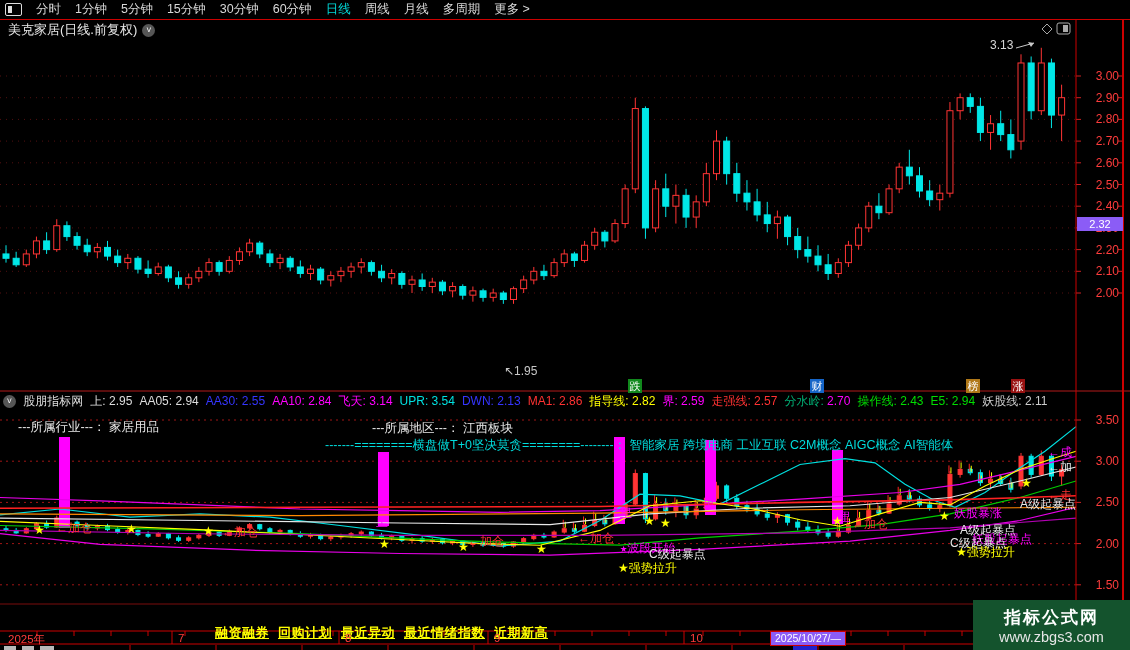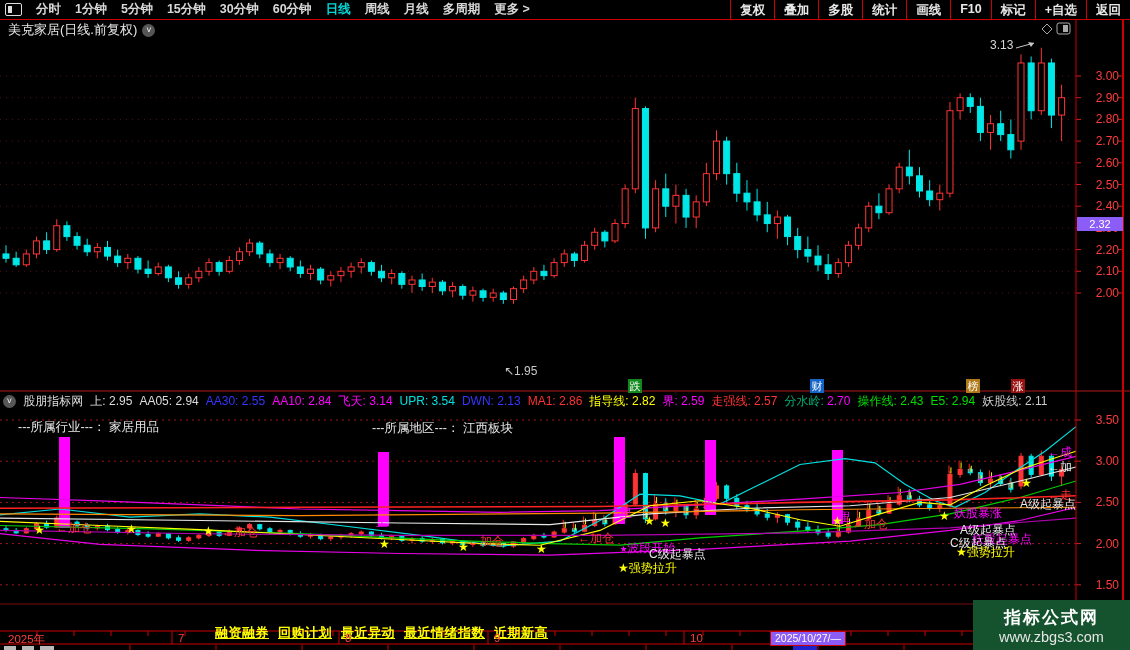--- a/index.html
+++ b/index.html
@@ -2,21 +2,21 @@
 <html><head>
 <meta charset="utf-8">
 <style>
   html,body{margin:0;padding:0;background:#000;width:1130px;height:650px;overflow:hidden;
     font-family:"Liberation Sans","DejaVu Sans",sans-serif;}
   #stage{position:relative;width:1130px;height:650px;background:#000;}
   #gfx{position:absolute;left:0;top:0;z-index:1;}
   .ov{position:absolute;z-index:2;white-space:nowrap;}
   
   #topbar{position:absolute;left:0;top:0;width:1130px;height:19px;border-bottom:1px solid #c00;
-    display:flex;align-items:center;z-index:3;background:#000;font-weight:bold;}
+    display:flex;align-items:center;z-index:3;background:#000;}
   #tb-left{display:flex;align-items:center;gap:14px;padding-left:5px;flex:1;}
   #tb-left .tbi{font-size:12.5px;color:#d8d8d8;cursor:default;}
   #tb-left .tbi.active{color:#00d8d8;}
   #tb-right{display:flex;align-items:stretch;height:19px;}
   #tb-right .tbr{font-size:12.5px;color:#e8e8e8;border-left:1px solid #c00;padding:2px 9px 0 9px;}
   .winicon{position:relative;display:inline-block;width:15px;height:11px;border:1px solid #ddd;border-radius:2px;}
   .winicon i{position:absolute;left:2px;top:2px;width:4px;height:7px;background:#ddd;}
   .chev{display:inline-block;width:13px;height:13px;border-radius:50%;background:#565656;color:#fff;
     font-size:9px;line-height:12px;text-align:center;vertical-align:middle;margin-left:5px;}
   #title-row{left:8px;top:21px;font-size:13px;color:#e8e8e8;}
@@ -691,47 +691,37 @@
         <span class="tbi">5分钟</span>
         <span class="tbi">15分钟</span>
         <span class="tbi">30分钟</span>
         <span class="tbi">60分钟</span>
         <span class="tbi active">日线</span>
         <span class="tbi">周线</span>
         <span class="tbi">月线</span>
         <span class="tbi">多周期</span>
         <span class="tbi">更多 &gt;</span>
       </div>
-    <div id="tb-right">
-        <span class="tbr">复权</span>
-        <span class="tbr">叠加</span>
-        <span class="tbr">多股</span>
-        <span class="tbr">统计</span>
-        <span class="tbr">画线</span>
-        <span class="tbr">F10</span>
-        <span class="tbr">标记</span>
-        <span class="tbr">+自选</span>
-        <span class="tbr">返回</span>
-      </div>
   </div>
 
   <div class="ov" id="title-row">
     <span>美克家居(日线.前复权)</span><span class="chev">˅</span>
   </div>
 
   <div class="ov" id="hi-anno">3.13</div>
   <div class="ov" id="lo-anno">↖1.95</div>
   <div class="ov bluetag" id="price-tag">2.32</div>
 
   <div class="ov" id="ind-header">
     <span class="chev" style="margin:0 4px 0 0;">˅</span>
   <span class="hv"><span style="color: rgb(221, 221, 221);">股朋指标网</span></span><span class="hv"><span style="color: rgb(221, 221, 221);">上: </span><span style="color: rgb(221, 221, 221);">2.95</span></span><span class="hv"><span style="color: rgb(221, 221, 221);">AA05: </span><span style="color: rgb(221, 221, 221);">2.94</span></span><span class="hv"><span style="color: rgb(53, 53, 255);">AA30: </span><span style="color: rgb(53, 53, 255);">2.55</span></span><span class="hv"><span style="color: rgb(255, 0, 255);">AA10: </span><span style="color: rgb(255, 0, 255);">2.84</span></span><span class="hv"><span style="color: rgb(255, 0, 255);">飞天: </span><span style="color: rgb(255, 0, 255);">3.14</span></span><span class="hv"><span style="color: rgb(0, 224, 224);">UPR: </span><span style="color: rgb(0, 224, 224);">3.54</span></span><span class="hv"><span style="color: rgb(53, 53, 255);">DWN: </span><span style="color: rgb(53, 53, 255);">2.13</span></span><span class="hv"><span style="color: rgb(255, 50, 50);">MA1: </span><span style="color: rgb(255, 50, 50);">2.86</span></span><span class="hv"><span style="color: rgb(255, 255, 0);">指导线: </span><span style="color: rgb(255, 255, 0);">2.82</span></span><span class="hv"><span style="color: rgb(255, 0, 255);">界: </span><span style="color: rgb(255, 0, 255);">2.59</span></span><span class="hv"><span style="color: rgb(255, 50, 50);">走强线: </span><span style="color: rgb(255, 50, 50);">2.57</span></span><span class="hv"><span style="color: rgb(0, 179, 119);">分水岭: </span><span style="color: rgb(255, 0, 255);">2.70</span></span><span class="hv"><span style="color: rgb(0, 221, 0);">操作线: </span><span style="color: rgb(0, 221, 0);">2.43</span></span><span class="hv"><span style="color: rgb(0, 221, 0);">E5: </span><span style="color: rgb(0, 221, 0);">2.94</span></span><span class="hv"><span style="color: rgb(204, 204, 204);">妖股线: </span><span style="color: rgb(204, 204, 204);">2.11</span></span></div>
 
   <div class="ov" id="industry-line">---所属行业---： 家居用品</div>
   <div class="ov" id="region-line">---所属地区---： 江西板块</div>
+  <div class="ov" id="concept-line">-------========横盘做T+0坚决莫贪========--------： 智能家居 跨境电商 工业互联 C2M概念 AIGC概念 AI智能体</div>
 
   <div class="ov" id="bottom-links"><span>融资融券</span><span>回购计划</span><span>最近异动</span><span>最近情绪指数</span><span>近期新高</span></div>
 
   <div class="ov" id="year-label">2025年</div>
   <div class="ov bluetag" id="date-tag">2025/10/27/—</div>
 
   <div class="ov" id="watermark">
     <div id="wm-title">指标公式网</div>
     <div id="wm-url">www.zbgs3.com</div>
   </div>

